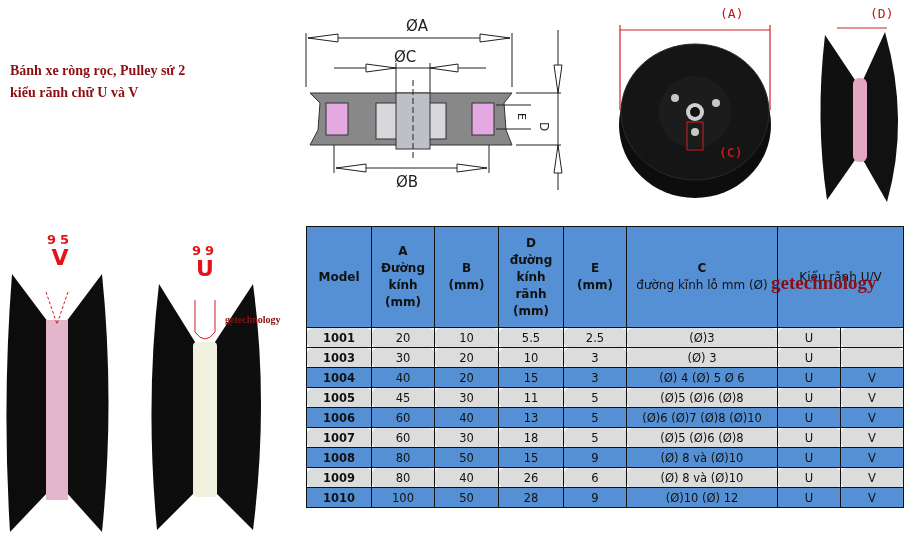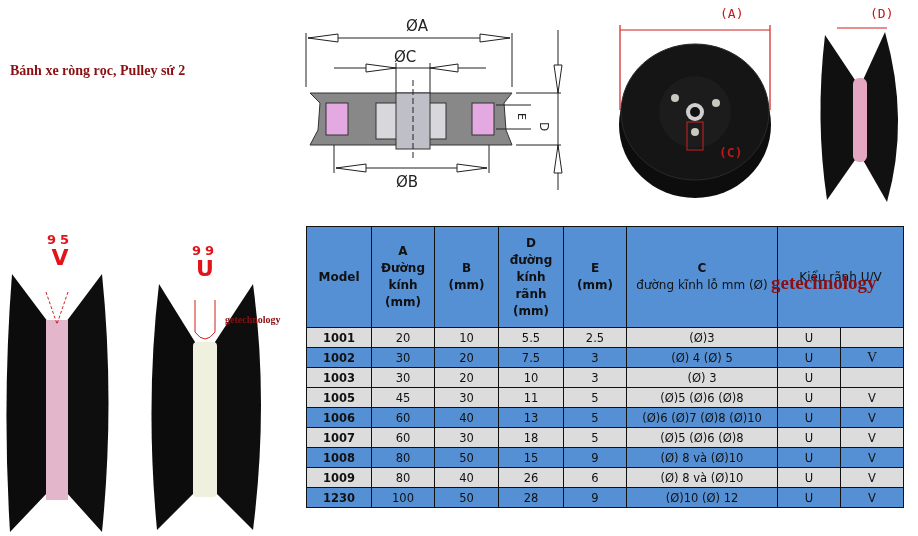--- a/index.html
+++ b/index.html
@@ -16,31 +16,32 @@
   .grade { color:#e0141a; font-weight:bold; font-family:"DejaVu Sans", sans-serif; text-align:center; }
   .grade .num { font-size:13px; letter-spacing:4px; }
   .grade .letter { font-size:22px; line-height:22px; }
   .watermark { color:#8b0f12; font-family:"Liberation Serif", serif; font-weight:bold; }
 
   
   table.spec { position:absolute; left:306px; top:226px; border-collapse:collapse; font-family:"DejaVu Sans", sans-serif; font-size:11.5px; color:#111; }
   table.spec td, table.spec th { border:1px solid #111; text-align:center; padding:0; }
   table.spec th { background:#5590d4; font-weight:bold; font-size:12px; line-height:17px; height:100px; }
   table.spec td { height:19px; }
-  tr.row-gray td { background:#dcdcdc; }
+  tr.row-gray td { background:#dcdcdc;border-radius:6px; }
   tr.row-blue td { background:#5590d4; }
   td.model { font-weight:bold; }
   td.serif-v { font-family:"Liberation Serif", serif; font-size:14px; }
   .hdr-watermark { position:absolute; left:771px; top:272px; color:#8b0f12; font-family:"Liberation Serif", serif; font-weight:bold; font-size:19px; pointer-events:none; }
 </style>
 </head>
 <body>
 
 <div class="abs title">
   <div>Bánh xe ròng rọc, Pulley sứ 2</div>
+  <div>kiểu rãnh chữ U và V</div>
 </div>
 
 <div class="abs drawing">
   <svg width="290" height="190" viewBox="0 0 290 190">
 
     <line x1="10" y1="28" x2="10" y2="82" stroke="#222" stroke-width="1"></line>
     <line x1="216" y1="28" x2="216" y2="82" stroke="#222" stroke-width="1"></line>
     <line x1="12" y1="33" x2="214" y2="33" stroke="#222" stroke-width="1"></line>
     <polygon points="12,33 42,29 42,37" fill="#fff" stroke="#222"></polygon>
     <polygon points="214,33 184,29 184,37" fill="#fff" stroke="#222"></polygon>
@@ -183,40 +184,40 @@
       <tr class="row-gray">
         <td class="model">1001</td>
         <td>20</td>
         <td>10</td>
         <td>5.5</td>
         <td>2.5</td>
         <td>(Ø)3</td>
         <td>U</td>
         <td></td>
       </tr>
-      <tr class="row-blue">
-        <td class="model">1002</td>
-        <td>30</td>
-        <td>20</td>
-        <td>7.5</td>
-        <td>3</td>
-        <td>(Ø) 4  (Ø) 5</td>
-        <td>U</td>
-        <td class="serif-v">V</td>
-      </tr>
       <tr class="row-gray">
         <td class="model">1003</td>
         <td>30</td>
         <td>20</td>
         <td>10</td>
         <td>3</td>
         <td>(Ø) 3</td>
         <td>U</td>
         <td></td>
       </tr>
+      <tr class="row-blue">
+        <td class="model">1004</td>
+        <td>40</td>
+        <td>20</td>
+        <td>15</td>
+        <td>3</td>
+        <td>(Ø) 4  (Ø) 5 Ø 6</td>
+        <td>U</td>
+        <td>V</td>
+      </tr>
       <tr class="row-gray">
         <td class="model">1005</td>
         <td>45</td>
         <td>30</td>
         <td>11</td>
         <td>5</td>
         <td>(Ø)5 (Ø)6 (Ø)8</td>
         <td>U</td>
         <td>V</td>
       </tr>
@@ -254,21 +255,21 @@
         <td class="model">1009</td>
         <td>80</td>
         <td>40</td>
         <td>26</td>
         <td>6</td>
         <td>(Ø) 8 và (Ø)10</td>
         <td>U</td>
         <td>V</td>
       </tr>
       <tr class="row-blue">
-        <td class="model">1230</td>
+        <td class="model">1010</td>
         <td>100</td>
         <td>50</td>
         <td>28</td>
         <td>9</td>
         <td>(Ø)10  (Ø) 12</td>
         <td>U</td>
         <td>V</td>
       </tr>
     </tbody>
 </table>

